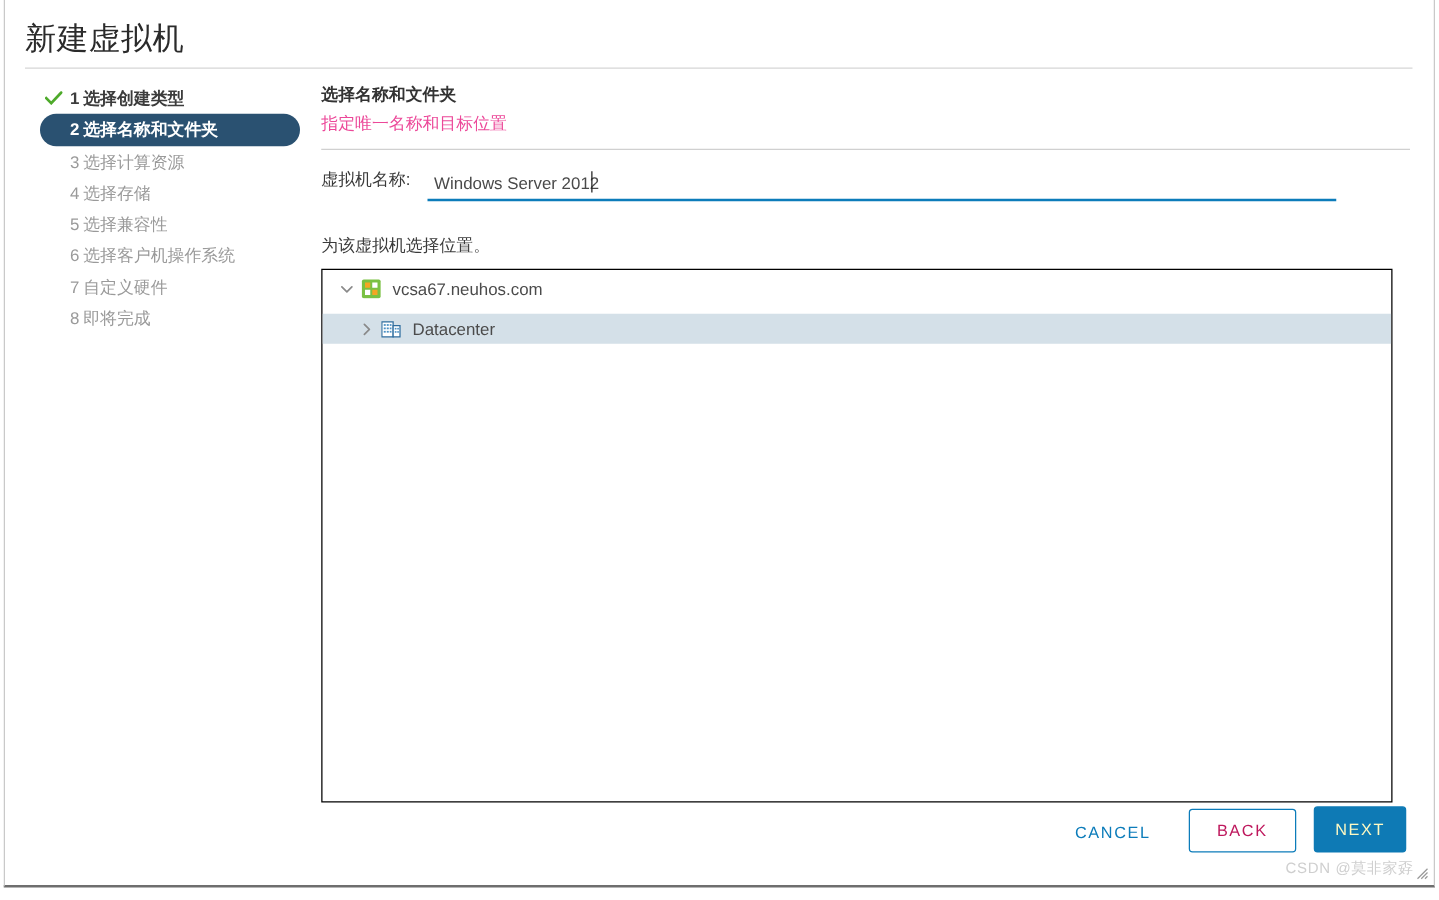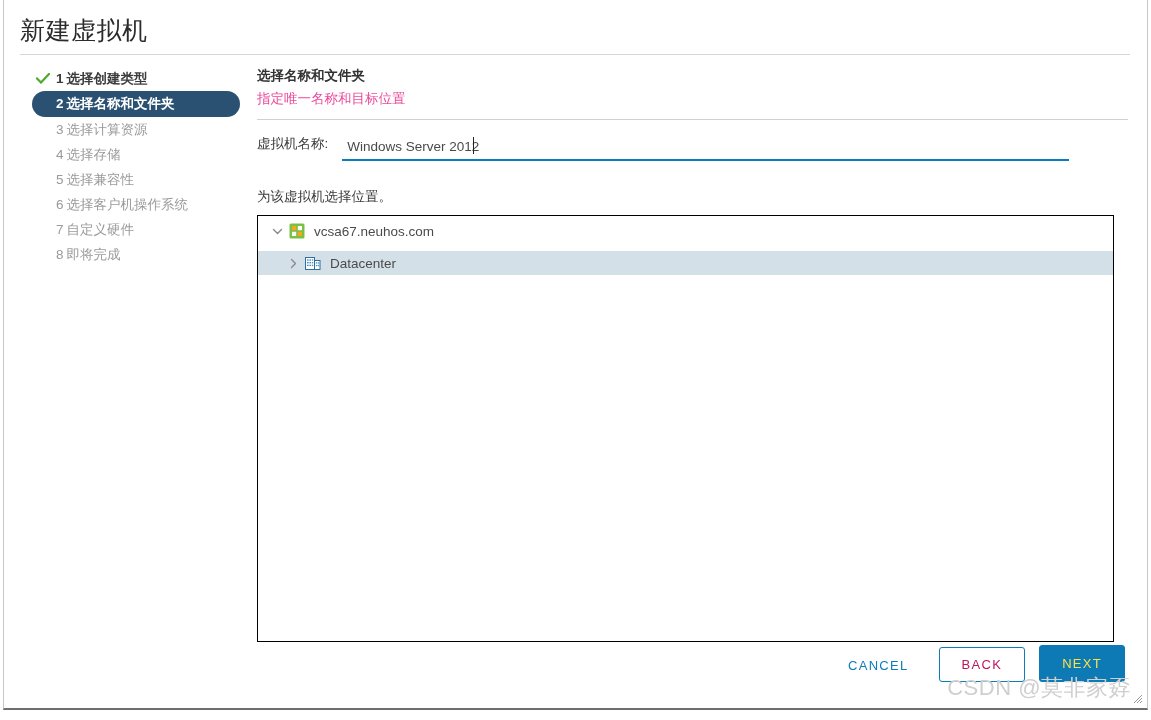--- a/index.html
+++ b/index.html
@@ -235,31 +235,31 @@
     background: #ffffff;
     border: 1px solid #0c7cba;
     color: #be185d;
     border-radius: 3px;
     padding: 9px 22px;
     margin-right: 14px;
   }
   .btn-filled {
     background: #0e7ab5;
     border: 1px solid #0e7ab5;
-    color: #fde047;
+    color: #fef9c3;
     border-radius: 3px;
-    padding: 10px 22px;
+    padding: 10px 16px;
   }
 
   
   .watermark {
     position: absolute;
     right: 16px;
     bottom: 5px;
-    font-size: 22px;
+    font-size: 12px;
     color: #cfcfcf;
     letter-spacing: 0.5px;
     white-space: nowrap;
     pointer-events: none;
   }
   .resize-grip {
     position: absolute;
     right: 4px;
     bottom: 4px;
     width: 10px;

